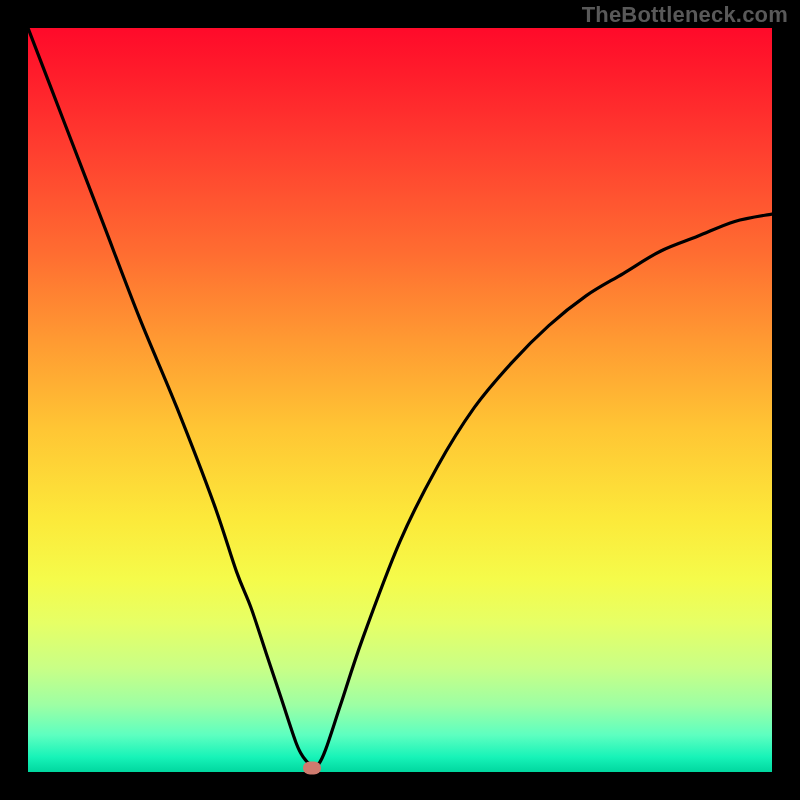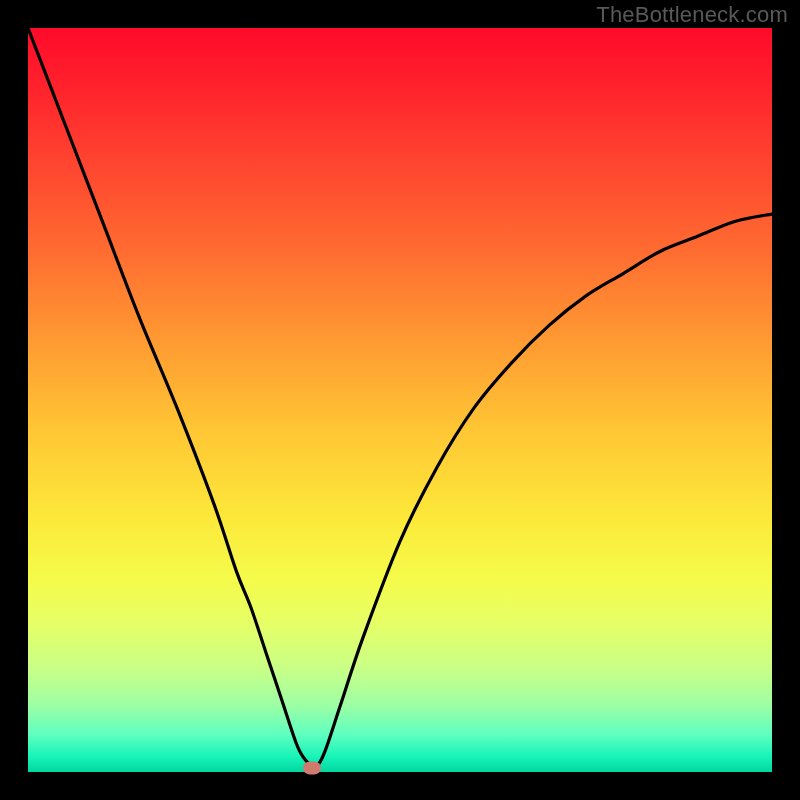--- a/index.html
+++ b/index.html
@@ -16,21 +16,21 @@
     left: 0; top: 0;
     width: 800px;
     height: 800px;
     background: #000;
   }
   .attribution {
     position: absolute;
     top: 2px;
     right: 12px;
     font-size: 22px;
-    font-weight: 400;
+    font-weight: 700;
     color: #595959;
     letter-spacing: 0.2px;
   }
   .plot {
     position: absolute;
     left: 28px;
     top: 28px;
     width: 744px;
     height: 744px;
   }

